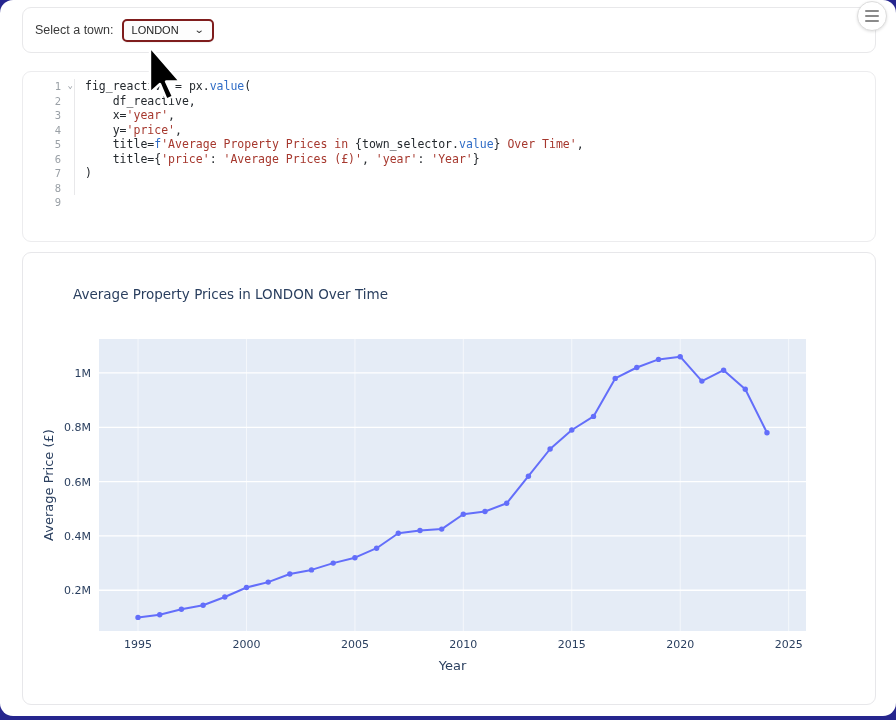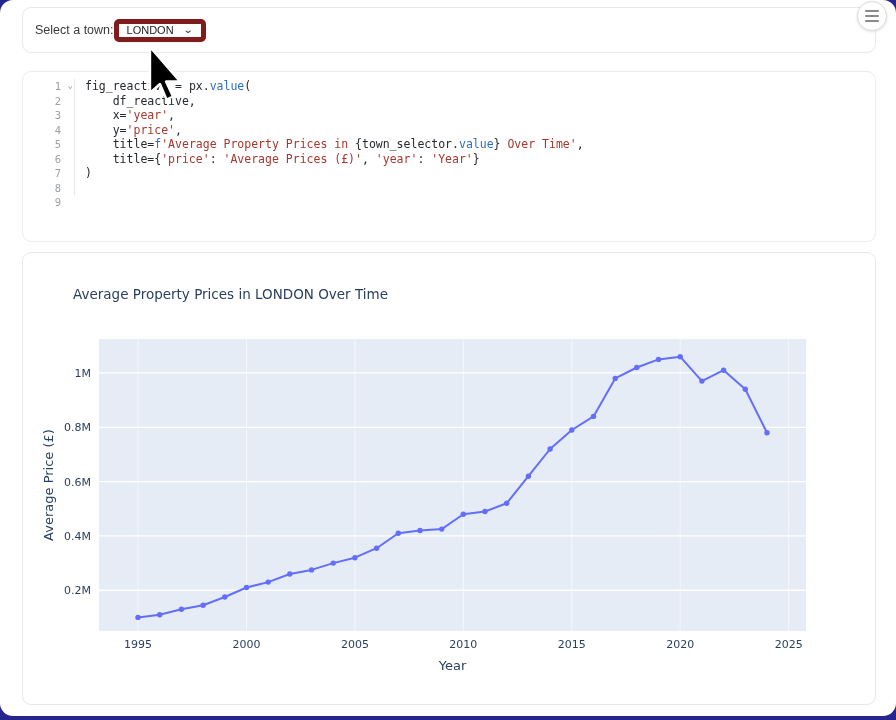--- a/index.html
+++ b/index.html
@@ -11,25 +11,25 @@
   .card{
     position:absolute;left:0;top:0;right:0;bottom:4px;
     background:#ffffff;border-radius:13px;
   }
   
   .widget-box{
     position:absolute;left:22px;top:7px;width:854px;height:46px;
     border:1px solid #e8e8ea;border-radius:9px;background:#fff;
     display:flex;align-items:center;padding:0 12px;box-sizing:border-box;
   }
-  .widget-label{font-size:12.5px;color:#3a3a3a;}
+  .widget-label{font-size:12.5px;color:#3a3a3a;margin-right:8px;}
   .dropdown{
     display:inline-flex;align-items:center;justify-content:space-between;
     min-width:92px;height:23px;padding:0 8px;box-sizing:border-box;
-    border:5px solid #7f1d1d;border-radius:5px;background:#fdfdfd;
+    border:2px solid #7f1d1d;border-radius:5px;background:#fdfdfd;
     font-size:11px;color:#222;cursor:pointer;gap:10px;
     box-shadow:0 1px 1px rgba(0,0,0,.05);
   }
   .dropdown .chev{font-size:10px;color:#333;line-height:1;transform:scaleX(1.3);}
   
   .menu-btn{
     position:absolute;right:9px;top:1px;width:28px;height:28px;border-radius:50%;
     background:#fff;border:1px solid #ddd;box-shadow:0 1px 3px rgba(0,0,0,.12);
     display:flex;flex-direction:column;align-items:center;justify-content:center;gap:3px;
     cursor:pointer;z-index:5;

